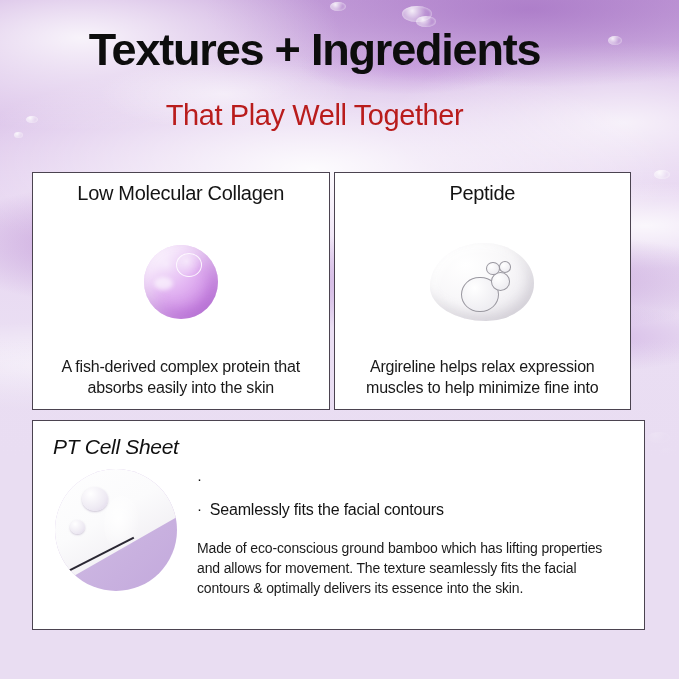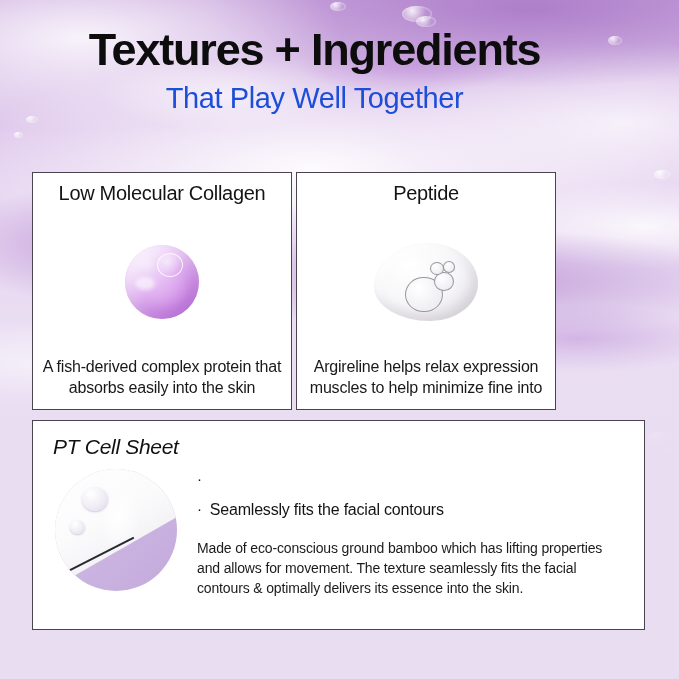--- a/index.html
+++ b/index.html
@@ -31,24 +31,24 @@
       radial-gradient(ellipse 240px 55px at 85% 72%, rgba(178,124,209,.42) 0%, rgba(178,124,209,0) 62%);}
   .g-fade{background:linear-gradient(180deg,rgba(233,221,242,0) 72%,#e9ddf2 97%);}
   .bubble{position:absolute;border-radius:50%;
     background:radial-gradient(circle at 34% 30%, rgba(255,255,255,.85), rgba(255,255,255,.06) 58%, rgba(255,255,255,0) 72%);
     box-shadow:inset 0 0 3px rgba(255,255,255,.75);}
 
   
   .title-wrap{position:absolute;left:0;top:26px;width:629px;text-align:center;}
   .title{font-size:45px;font-weight:bold;color:#0d0d0d;letter-spacing:-1.2px;
          line-height:1.05;white-space:nowrap;}
-  .subtitle{margin-top:9px;font-size:29px;color:#1d4ed8;letter-spacing:-.4px;white-space:nowrap;}
+  .subtitle{margin-top:26px;font-size:29px;color:#b91c1c;letter-spacing:-.4px;white-space:nowrap;}
 
   
-  .cards{position:absolute;left:32px;top:172px;width:524px;height:238px;
+  .cards{position:absolute;left:32px;top:172px;width:599px;height:238px;
          display:flex;gap:4px;}
   .card{flex:1;background:#fff;border:1px solid #4b4350;
         display:flex;flex-direction:column;align-items:center;padding:9px 8px 8px;
         box-sizing:border-box;}
   .card-title{font-size:20px;color:#141414;text-align:center;line-height:1.18;
               letter-spacing:-.3px;}
   .card-art{flex:1;display:flex;align-items:center;justify-content:center;width:100%;}
   .card-desc{font-size:16px;color:#191919;text-align:center;line-height:1.30;
              letter-spacing:-.2px;padding-bottom:2px;}
 

